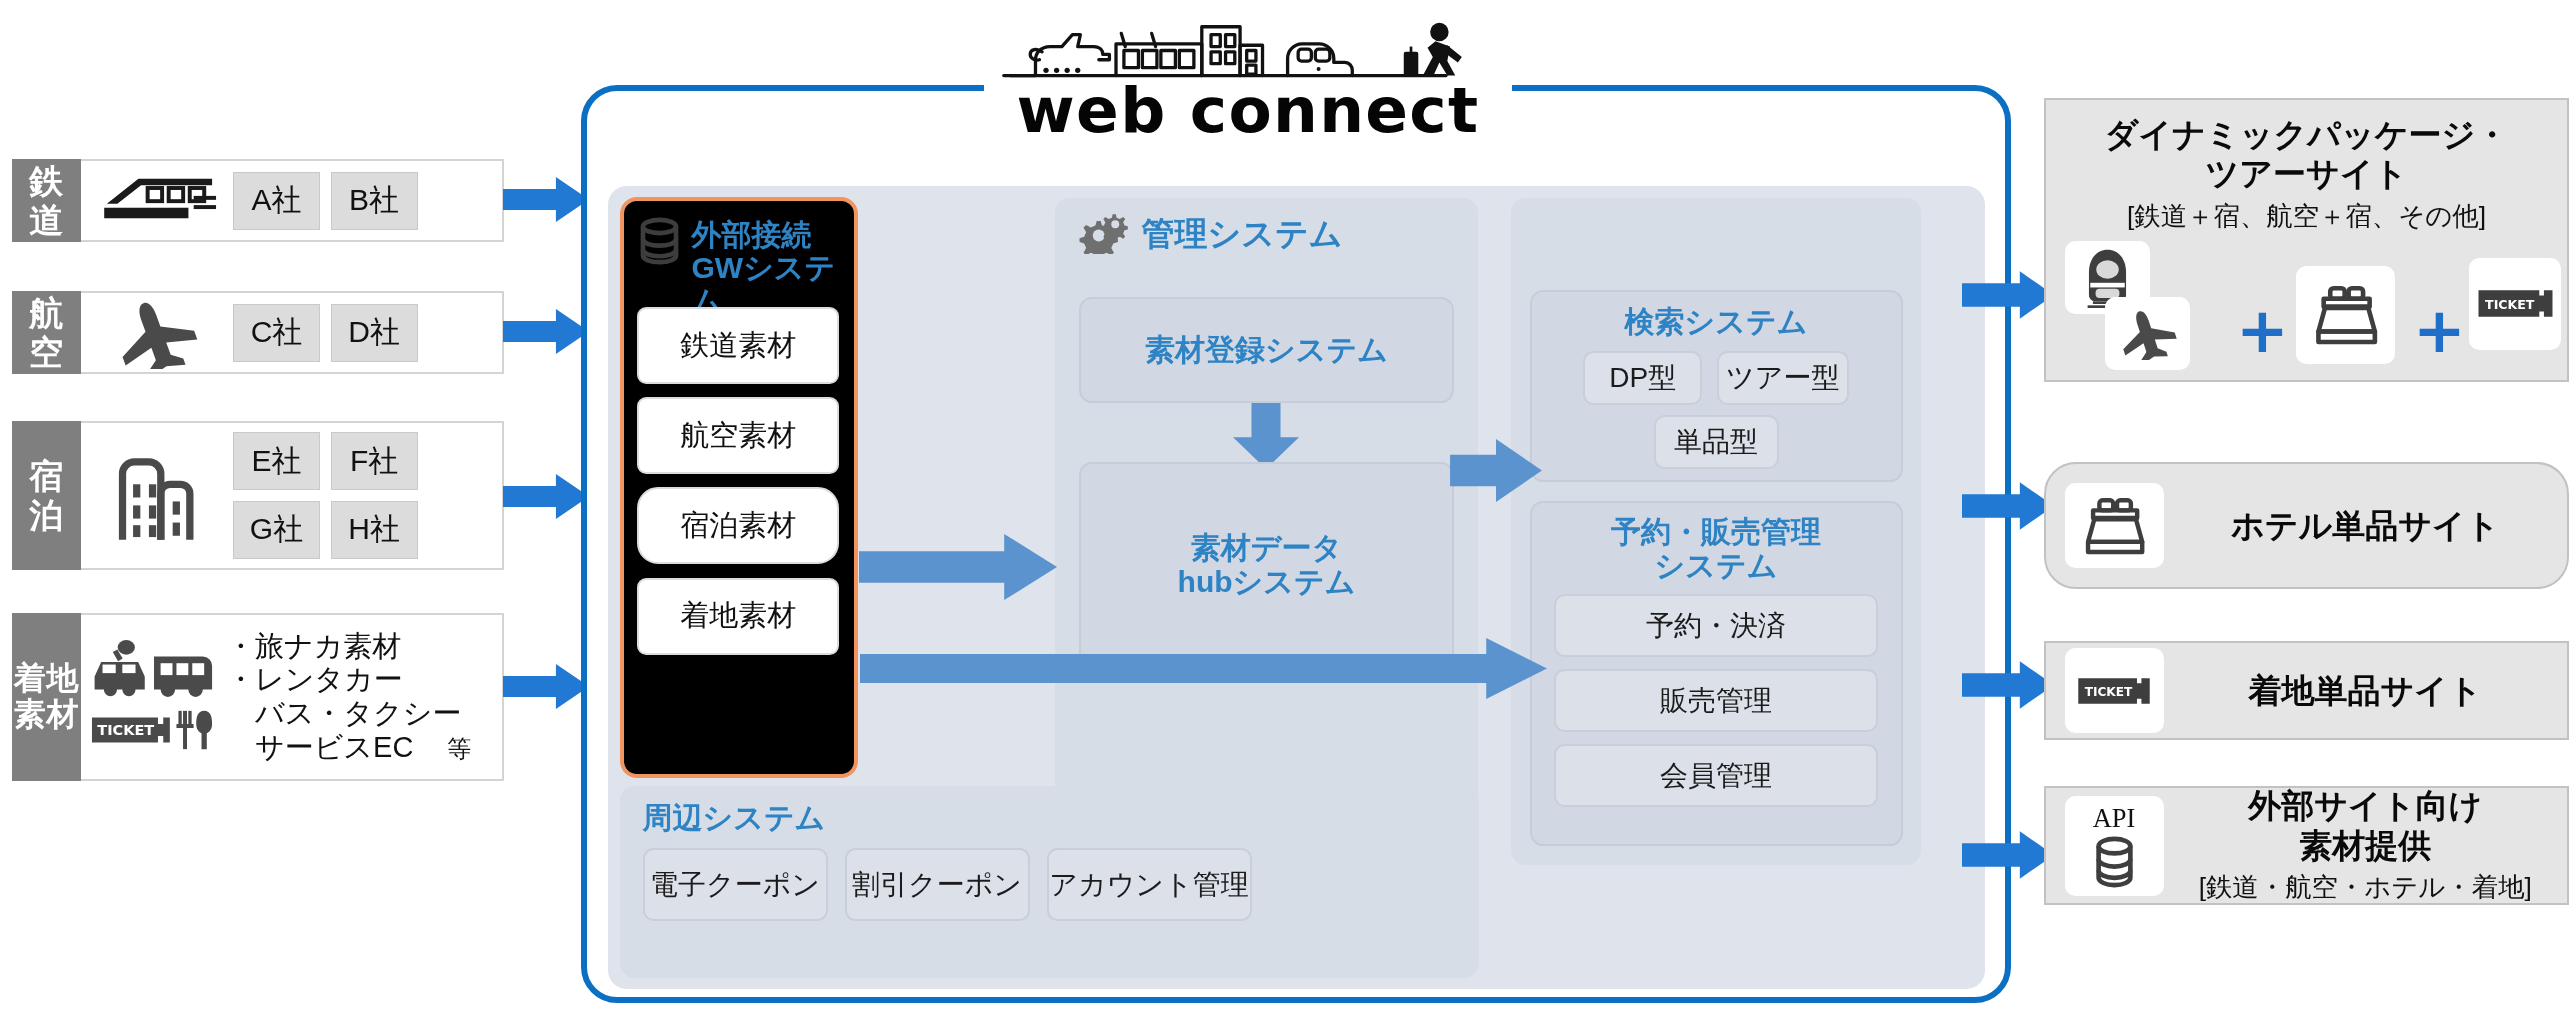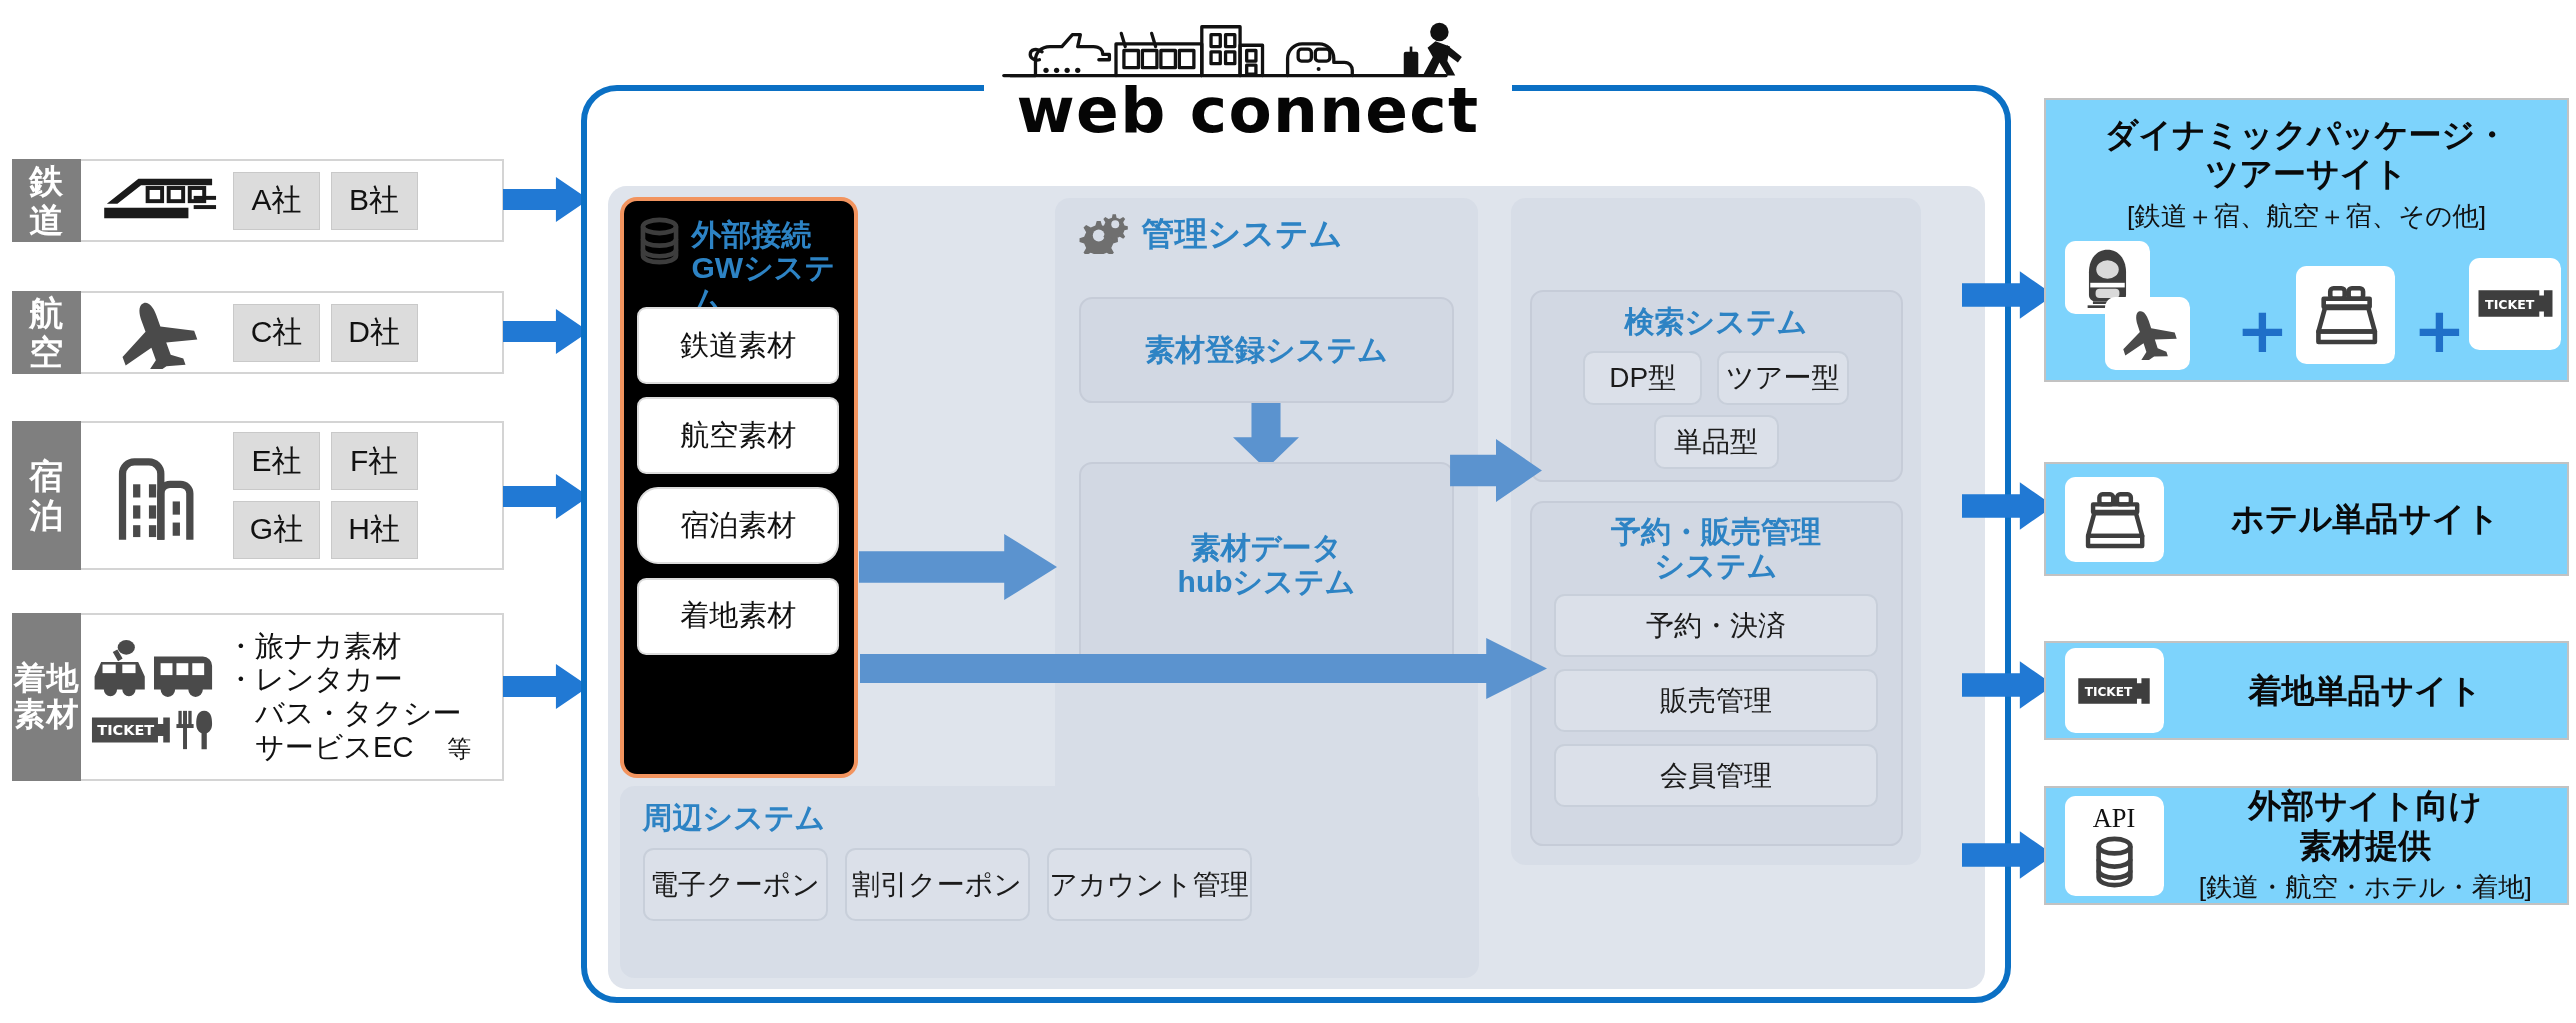--- a/index.html
+++ b/index.html
@@ -93,21 +93,21 @@
     background: #dbe0e9; border: 2px solid #c8cfda; border-radius: 10.6px;
     display: flex; align-items: center; justify-content: center;
     font-size: 28px; color: #1b1b1b;
   }
   .grey-block {
     background: #d2d8e3; border: 2px solid #c6ccd8; border-radius: 13.2px;
   }
 
   
   .out-panel {
-    position: absolute; background: #7dd3fc; border: 2px solid #c2c2c2;
+    position: absolute; background: #e5e5e5; border: 2px solid #c2c2c2;
   }
   .out-title {
     font-size: 33px; font-weight: bold; color: #0a0a0a;
     text-align: center; line-height: 1.2;
   }
   .out-sub { font-size: 26.4px; color: #111; text-align: center; }
   .icon-tile {
     background: #ffffff; border-radius: 10.6px;
     display: flex; align-items: center; justify-content: center;
   }
@@ -486,21 +486,21 @@
 
       <div class="icon-tile" style="position:absolute; left:423px; top:24px; width:92px; height:92px;">
         <svg width="77" height="37" viewBox="0 0 116 56">
           <path d="M2 8 h92 v8 h7 v-8 h13 v40 h-13 v-8 h-7 v8 H2 z" fill="#3e3e3e"></path>
           <text x="12" y="36" font-family="DejaVu Sans, sans-serif" font-size="19" font-weight="bold" fill="#ffffff">TICKET</text>
         </svg>
       </div>
     </div>
   </div>
 
-  <div class="out-panel" style="left:2044px; top:462px; width:525px; height:114px; display:flex; align-items:center; padding-left:18.5px;">
+  <div class="out-panel" style="left:2044px; top:462px; width:525px; height:127px; display:flex; align-items:center; padding-left:18.5px;border-radius:32px;">
     <div class="icon-tile" style="width:99px; height:85px; flex-shrink:0;">
       <svg width="63" height="61" viewBox="0 0 100 96">
         <g fill="none" stroke="#3e3e3e" stroke-width="7" stroke-linejoin="round">
           <rect x="26" y="8" width="22" height="16" rx="5"></rect>
           <rect x="54" y="8" width="22" height="16" rx="5"></rect>
           <path d="M16 24 h70 v12 H16 z"></path>
           <path d="M18 38 L8 74 h86 L84 38 z"></path>
           <path d="M8 74 h86 v16 H8 z"></path>
         </g>
       </svg>

